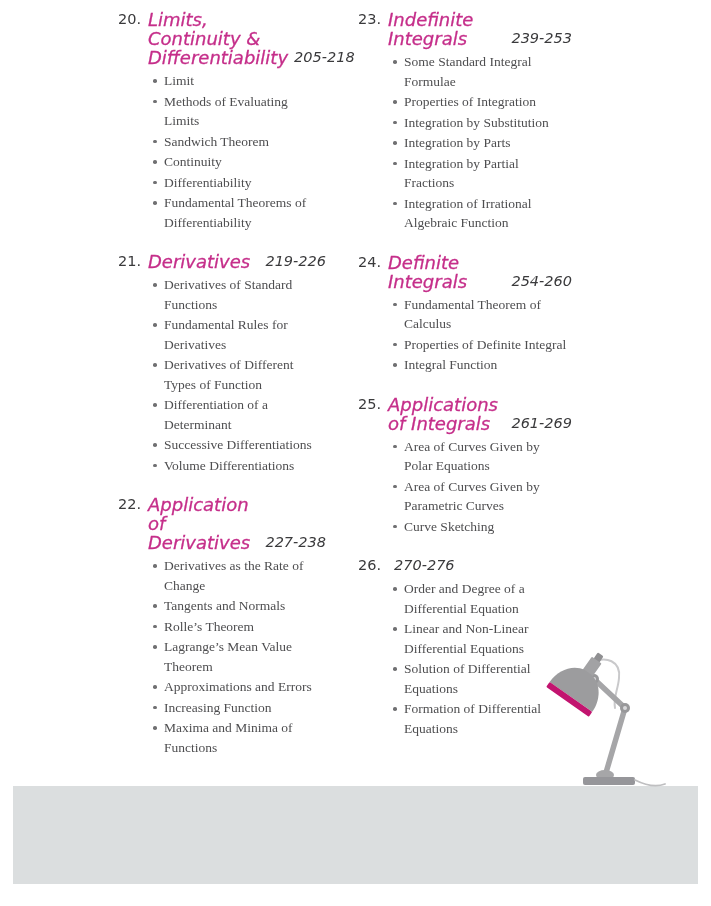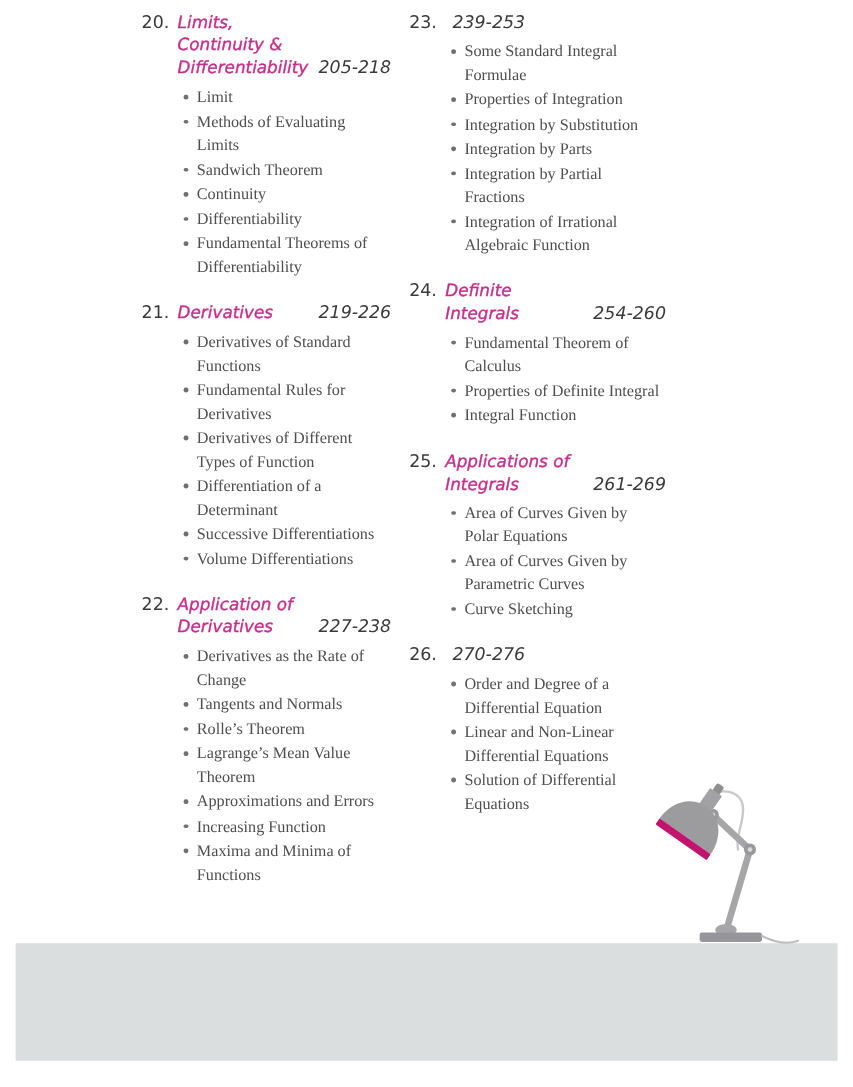--- a/index.html
+++ b/index.html
@@ -1,33 +1,33 @@
 <!DOCTYPE html>
 <html style="--accent: #c52e8a; --dark: #3a3a3c; --body: #4e4e50; --band: #dbdedf;"><head>
 <meta charset="utf-8">
 <style>
   html,body{margin:0;padding:0;}
   body{
     width:711px;height:906px;position:relative;overflow:hidden;
     background:#ffffff;
     font-family:"Liberation Serif", serif;
   }
-  .toc{position:absolute;left:118px;top:10px;display:flex;gap:15px;}
+  .toc{position:absolute;left:118px;top:10px;display:flex;gap:32px;}
   .col{width:208px;}
   .col-right{width:214px;}
   .chapter{position:relative;padding-left:30px;margin-bottom:20px;}
   .num{
     position:absolute;left:0;top:1px;
     font-family:"DejaVu Sans", sans-serif;
     font-size:14.5px;color:var(--dark,#3a3a3c);
   }
   .head{display:flex;justify-content:space-between;align-items:flex-end;line-height:19px;}
   .title{
     font-family:"DejaVu Sans", sans-serif;font-style:italic;
-    font-size:14px;color:var(--accent,#c52e8a);
+    font-size:18px;color:var(--accent,#c52e8a);
     max-width:158px;-webkit-text-stroke:0.3px currentColor;
   }
   .pages{
     font-family:"DejaVu Sans", sans-serif;font-style:italic;
     font-size:14.5px;color:var(--dark,#3a3a3c);
     white-space:nowrap;margin-left:6px;
   }
   ul.topics{list-style:none;margin:4px 1px 0 4px;padding:0;}
   li.topic{
     position:relative;padding-left:12px;margin-bottom:1px;
@@ -149,20 +149,21 @@
     <span class="bullet"></span>
     <span>Maxima and Minima of Functions</span>
   </li>
         </ul>
   </div>
     </div>
     <div class="col col-right">
       <div class="chapter">
     <span class="num">23.</span>
     <div class="head">
+      <span class="title">Indefinite Integrals</span>
       <span class="pages">239-253</span>
     </div>
     <ul class="topics">
           <li class="topic">
     <span class="bullet"></span>
     <span>Some Standard Integral Formulae</span>
   </li>
           <li class="topic">
     <span class="bullet"></span>
     <span>Properties of Integration</span>
@@ -237,20 +238,24 @@
     <span class="bullet"></span>
     <span>Order and Degree of a Differential Equation</span>
   </li>
           <li class="topic">
     <span class="bullet"></span>
     <span>Linear and Non-Linear Differential Equations</span>
   </li>
           <li class="topic">
     <span class="bullet"></span>
     <span>Solution of Differential Equations</span>
+  </li>
+          <li class="topic">
+    <span class="bullet"></span>
+    <span>Formation of Differential Equations</span>
   </li>
         </ul>
   </div>
     </div>
   </div>
 
 <div class="table-band"></div>
 
 <svg class="lamp" viewBox="0 0 125 136" aria-hidden="true">
 

